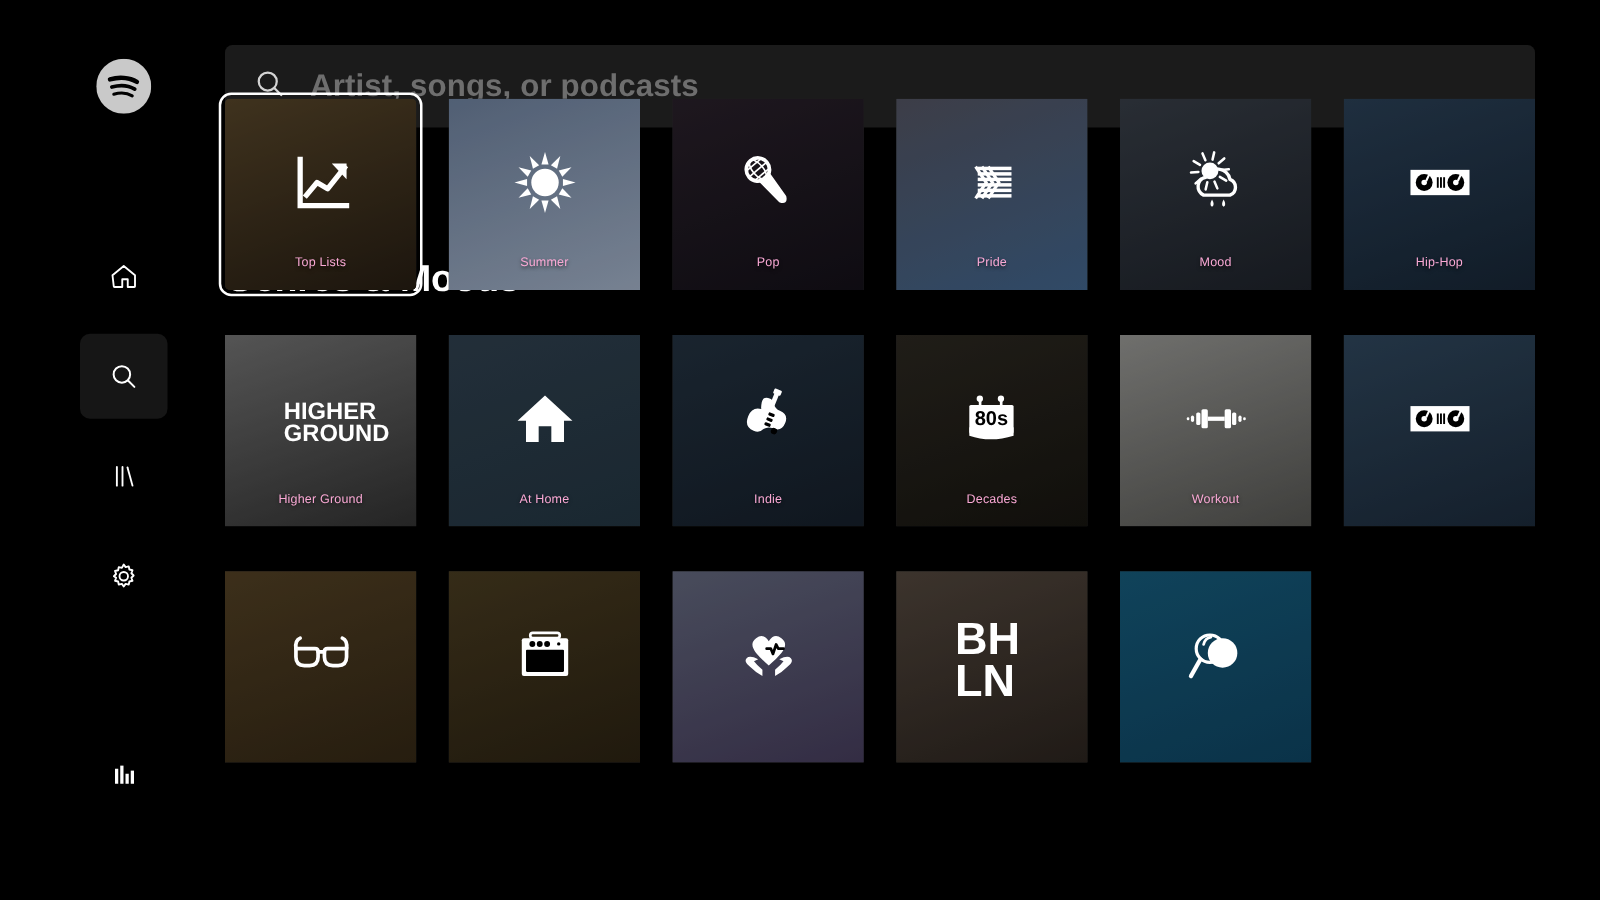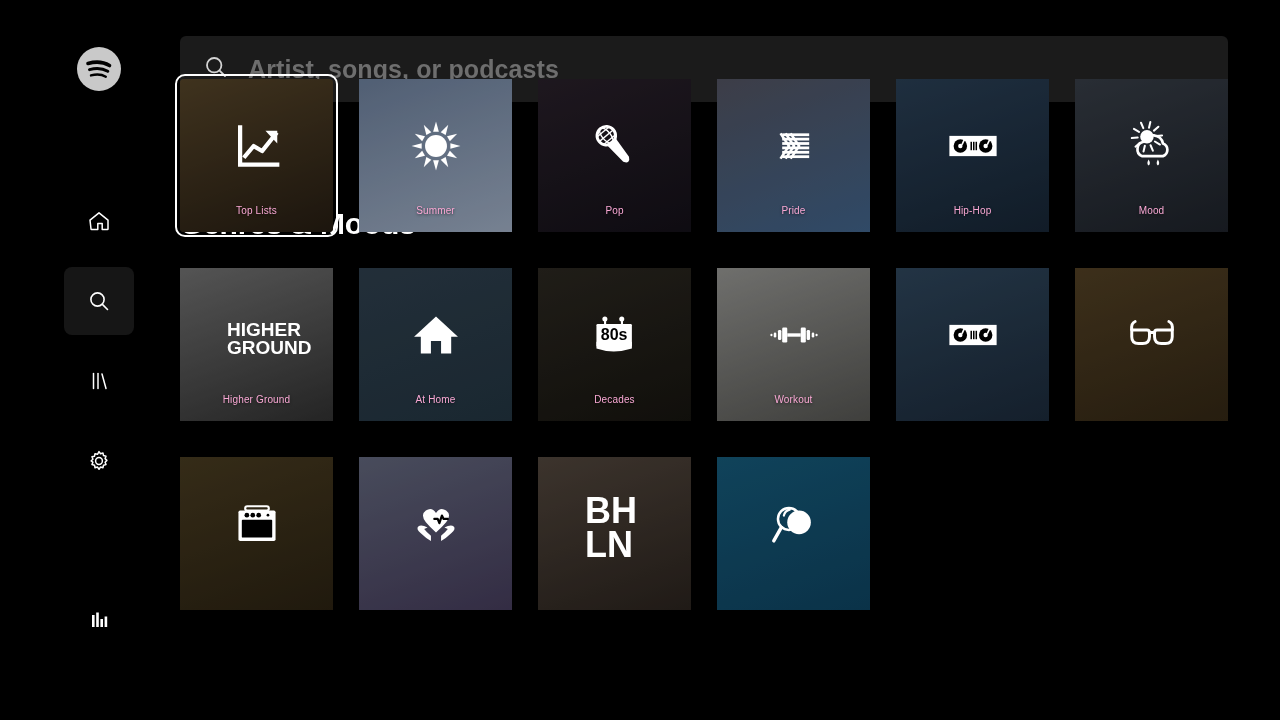--- a/index.html
+++ b/index.html
@@ -264,47 +264,20 @@
                   <polyline points="22,17 32,32 22,47"></polyline>
                   <polyline points="28,17 38,32 28,47"></polyline>
                 </g>
               </svg>
             </div>
             <div class="card-label">Pride</div>
           </div>
         </div>
         <div class="card-slot">
           <div class="card">
-            <div class="card-bg" style="background: linear-gradient(160deg, rgb(43, 63, 82) 0%, rgb(22, 34, 46) 100%);"></div>
-            <div class="card-shade" style="background: rgba(8, 18, 30, 0.35);"></div>
-            <div class="card-icon">
-              <svg width="54" height="54" viewBox="0 0 64 64">
-                <rect x="4" y="20" width="56" height="24" fill="#fff"></rect>
-        <g fill="#000">
-                  <circle cx="17" cy="32" r="8"></circle>
-                  <circle cx="47" cy="32" r="8"></circle>
-                </g>
-        <g fill="#fff">
-                  <circle cx="17" cy="32" r="2.6"></circle>
-                  <circle cx="47" cy="32" r="2.6"></circle>
-        <rect x="20" y="22" width="2" height="9" transform="rotate(25 21 26)"></rect>
-        <rect x="50" y="22" width="2" height="9" transform="rotate(25 51 26)"></rect>
-                </g>
-        <g fill="#000">
-                  <rect x="29" y="27" width="1.8" height="10"></rect>
-                  <rect x="32" y="27" width="1.8" height="10"></rect>
-                  <rect x="35" y="27" width="1.8" height="10"></rect>
-                </g>
-              </svg>
-            </div>
-            <div class="card-label">Hip-Hop</div>
-          </div>
-        </div>
-        <div class="card-slot">
-          <div class="card">
             <div class="card-bg" style="background: linear-gradient(160deg, rgb(58, 64, 72) 0%, rgb(28, 32, 38) 100%);"></div>
             <div class="card-shade" style="background: rgba(12, 16, 22, 0.38);"></div>
             <div class="card-icon">
               <svg width="54" height="54" viewBox="0 0 64 64">
         <circle cx="26" cy="21" r="8" fill="#fff"></circle>
         <g fill="#fff">
                   <line x1="15.0418583209908" y1="21.958713170224236" x2="8.06849543434858" y2="22.568803369457843" stroke="#fff" stroke-width="2.4" stroke-linecap="round"></line>
                   <line x1="16.571159692276765" y1="15.334581175989403" x2="10.57098858736198" y2="11.72931465161902" stroke="#fff" stroke-width="2.4" stroke-linecap="round"></line>
                   <line x1="21.70195758661799" y1="10.874446612023156" x2="18.966839687193076" y2="4.430912637856075" stroke="#fff" stroke-width="2.4" stroke-linecap="round"></line>
                   <line x1="28.474461597782515" y1="10.281929287362413" x2="30.04911897818957" y2="3.461338833865767" stroke="#fff" stroke-width="2.4" stroke-linecap="round"></line>
@@ -320,39 +293,88 @@
                   <path d="M28 48 q3 5 0 7 q-3 -2 0 -7"></path>
                   <path d="M39 48 q3 5 0 7 q-3 -2 0 -7"></path>
                 </g>
               </svg>
             </div>
             <div class="card-label">Mood</div>
           </div>
         </div>
         <div class="card-slot">
           <div class="card">
+            <div class="card-bg" style="background: linear-gradient(160deg, rgb(43, 63, 82) 0%, rgb(22, 34, 46) 100%);"></div>
+            <div class="card-shade" style="background: rgba(8, 18, 30, 0.35);"></div>
+            <div class="card-icon">
+              <svg width="54" height="54" viewBox="0 0 64 64">
+                <rect x="4" y="20" width="56" height="24" fill="#fff"></rect>
+        <g fill="#000">
+                  <circle cx="17" cy="32" r="8"></circle>
+                  <circle cx="47" cy="32" r="8"></circle>
+                </g>
+        <g fill="#fff">
+                  <circle cx="17" cy="32" r="2.6"></circle>
+                  <circle cx="47" cy="32" r="2.6"></circle>
+        <rect x="20" y="22" width="2" height="9" transform="rotate(25 21 26)"></rect>
+        <rect x="50" y="22" width="2" height="9" transform="rotate(25 51 26)"></rect>
+                </g>
+        <g fill="#000">
+                  <rect x="29" y="27" width="1.8" height="10"></rect>
+                  <rect x="32" y="27" width="1.8" height="10"></rect>
+                  <rect x="35" y="27" width="1.8" height="10"></rect>
+                </g>
+              </svg>
+            </div>
+            <div class="card-label">Hip-Hop</div>
+          </div>
+        </div>
+        <div class="card-slot">
+          <div class="card">
             <div class="card-bg" style="background: linear-gradient(160deg, rgb(106, 106, 106) 0%, rgb(42, 42, 42) 100%);"></div>
             <div class="card-shade" style="background: rgba(20, 20, 20, 0.25);"></div>
             <div class="overlay-text" style="font-size: 19px;">
               <div>HIGHER</div>
               <div>GROUND</div>
             </div>
             <div class="card-label">Higher Ground</div>
           </div>
         </div>
         <div class="card-slot">
           <div class="card">
             <div class="card-bg" style="background: linear-gradient(160deg, rgb(44, 58, 70) 0%, rgb(32, 48, 58) 100%);"></div>
             <div class="card-shade" style="background: rgba(10, 18, 26, 0.28);"></div>
             <div class="card-icon">
               <svg width="54" height="54" viewBox="0 0 64 64">
                 <path d="M32 10 L58 34 H50 V54 H38 V39 H26 V54 H14 V34 H6 Z" fill="#fff"></path>
               </svg>
             </div>
             <div class="card-label">At Home</div>
+          </div>
+        </div>
+        <div class="card-slot">
+          <div class="card">
+            <div class="card-bg" style="background: linear-gradient(160deg, rgb(35, 48, 60) 0%, rgb(20, 28, 36) 100%);"></div>
+            <div class="card-shade" style="background: rgba(8, 14, 22, 0.35);"></div>
+            <div class="card-icon">
+              <svg width="54" height="54" viewBox="0 0 64 64">
+                <g transform="rotate(22 32 32)">
+        <path d="M22 26 q-9 1 -9 11 q0 11 10 11 q6 0 8 -5 q3 -4 8 -4 q9 0 9 -9 q0 -9 -9 -9 q-5 0 -8 -4 q-2 -4 -7 -3 q-5 1 -4 6 q1 5 2 6 Z" fill="#fff"></path>
+        <rect x="28" y="6" width="4.5" height="22" fill="#fff"></rect>
+                  <rect x="26.5" y="3" width="7.5" height="5" rx="1" fill="#fff"></rect>
+        <g fill="#000">
+                    <rect x="30" y="26" width="6" height="3" rx="1"></rect>
+                    <rect x="30" y="31" width="6" height="3" rx="1"></rect>
+                    <rect x="30" y="36" width="6" height="3" rx="1"></rect>
+                  </g>
+        <circle cx="41" cy="41" r="3" fill="#000"></circle>
+                </g>
+              </svg>
+            </div>
+            <div class="card-label">Indie</div>
           </div>
         </div>
         <div class="card-slot">
           <div class="card">
             <div class="card-bg" style="background: linear-gradient(160deg, rgb(42, 38, 32) 0%, rgb(20, 18, 14) 100%);"></div>
             <div class="card-shade" style="background: rgba(10, 9, 6, 0.3);"></div>
             <div class="card-icon">
               <svg width="54" height="54" viewBox="0 0 64 64">
         <circle cx="20" cy="13" r="3" fill="#fff"></circle>
                 <circle cx="40" cy="13" r="3" fill="#fff"></circle>

